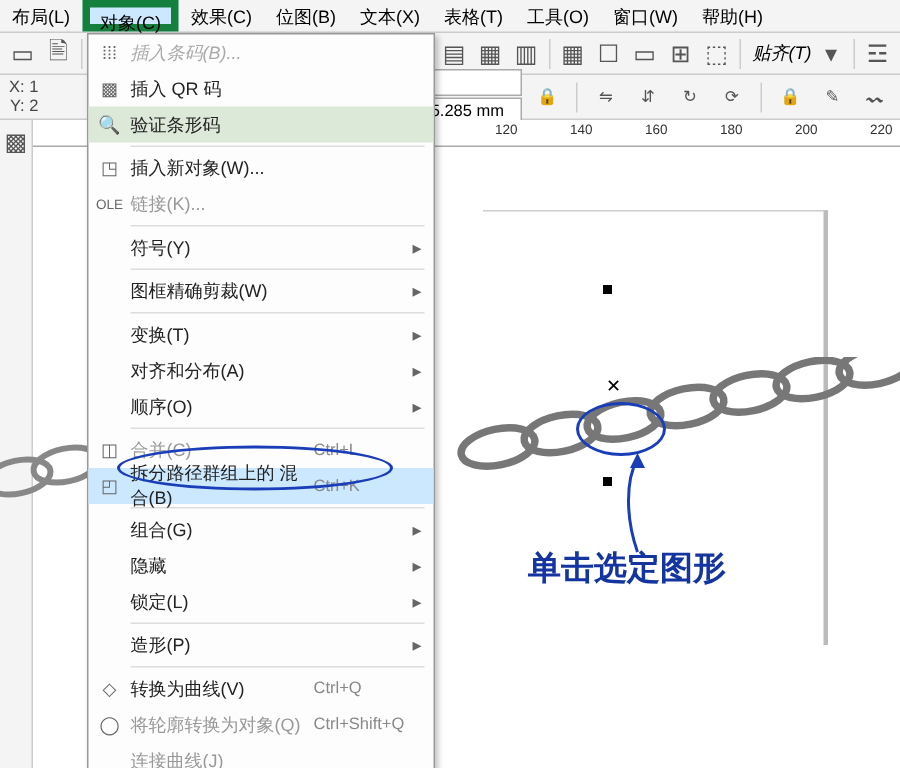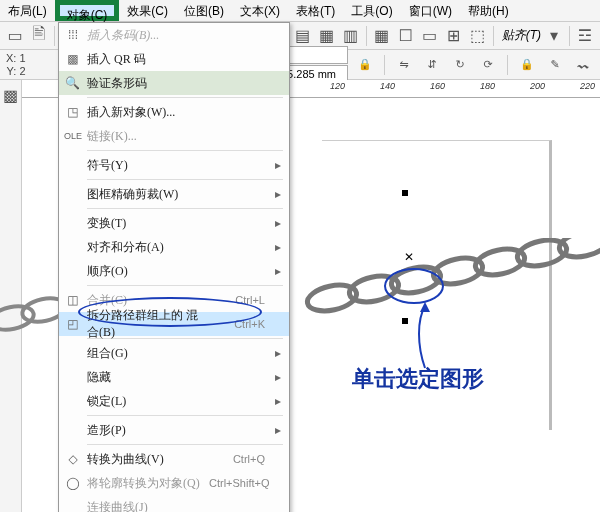--- a/index.html
+++ b/index.html
@@ -6,34 +6,34 @@
 body { width: 600px; height: 512px; background: #fff; overflow: hidden; position: relative; }
 .menubar { height: 22px; background: #f4f4f4; border-bottom: 1px solid #ccc; display: flex; font-size: 12px; text-align: center; }
 .menubar .m { padding: 3px 8px; cursor: pointer; }
 .menubar .m.sel { background: #cce8ff; border: 5px solid #15803d; padding: 2px 7px; }
 .toolbar { height: 28px; background: #f4f4f4; border-bottom: 1px solid #ccc; display: flex; align-items: center; padding: 0 4px; gap: 2px; }
 .tbtn { width: 22px; height: 22px; border: 1px solid transparent; display: flex; align-items: center; justify-content: center; color: #555; }
 .tsep { width: 1px; height: 20px; background: #ccc; margin: 0 2px; }
 .coord { height: 30px; background: #f4f4f4; border-bottom: 1px solid #ccc; display: flex; align-items: center; font-size: 11px; padding: 0 6px; gap: 6px; }
 .coord .xy { display: flex; flex-direction: column; line-height: 13px; color: #444; align-items: flex-end; }
 .num-input { width: 70px; height: 18px; border: 1px solid #aaa; font-size: 11px; padding: 0 2px; background: #fff; }
-.ruler-h { height: 18px; background: #fff; border-bottom: 1px solid #aaa; position: relative; font-size: 9px; color: #333; overflow: hidden; font-style: italic; }
+.ruler-h { height: 18px; background: #fff; border-bottom: 1px solid #aaa; position: relative; font-size: 9px; color: #333; overflow: hidden; }
 .ruler-h .lb { position: absolute; bottom: 6px; }
 .lsb { position: absolute; left: 0; top: 80px; width: 22px; bottom: 0; background: #f4f4f4; border-right: 1px solid #ccc; display: flex; flex-direction: column; align-items: center; gap: 4px; padding-top: 4px; }
 .canvas { position: absolute; left: 22px; top: 98px; right: 0; bottom: 0; background: #fff; }
 
 .dd { position: absolute; left: 58px; top: 22px; width: 232px; background: #fdfdfd; border: 1px solid #999; box-shadow: 2px 2px 4px rgba(0,0,0,0.25); z-index: 100; }
 .dd-row { height: 24px; display: flex; align-items: center; font-size: 12px; color: #222; position: relative; }
 .dd-row.dis { color: #999; }
 .dd-row.dis-it { color: #aaa; font-style: italic; }
 .dd-row.hov { background: #cce8ff; }
 .dd-row.hi { background: #dce8d8; }
 .dd-ic { width: 28px; display: flex; align-items: center; justify-content: center; color: #666; }
-.dd-tx { flex: 1; font-family: Liberation Serif, serif; }
-.dd-sc { width: 80px; text-align: right; padding-right: 24px; color: #888; font-size: 11px; }
+.dd-tx { flex: 1; }
+.dd-sc { width: 80px; text-align: left; padding-right: 4px; color: #888; font-size: 11px; }
 .dd-ar { width: 14px; color: #666; }
 .dd-sep { height: 1px; background: #ddd; margin: 2px 6px 2px 28px; }
 
 .el1 { position: absolute; border: 2px solid #1a3db8; border-radius: 50%; width: 184px; height: 30px; left: 78px; top: 297px; z-index: 110; pointer-events: none; }
 .el2 { position: absolute; border: 2px solid #1a3db8; border-radius: 50%; width: 60px; height: 36px; left: 384px; top: 268px; z-index: 110; pointer-events: none; }
 .arrow2 { position: absolute; left: 413px; top: 300px; z-index: 110; pointer-events: none; }
 .anno { position: absolute; left: 352px; top: 364px; font-size: 22px; color: #1434a0; font-weight: bold; font-family: "SimSun","Microsoft YaHei"; z-index: 110; }
 
 .chain { position: absolute; pointer-events: none; }
 .sel-x { position: absolute; font-size: 12px; color:#000; }

